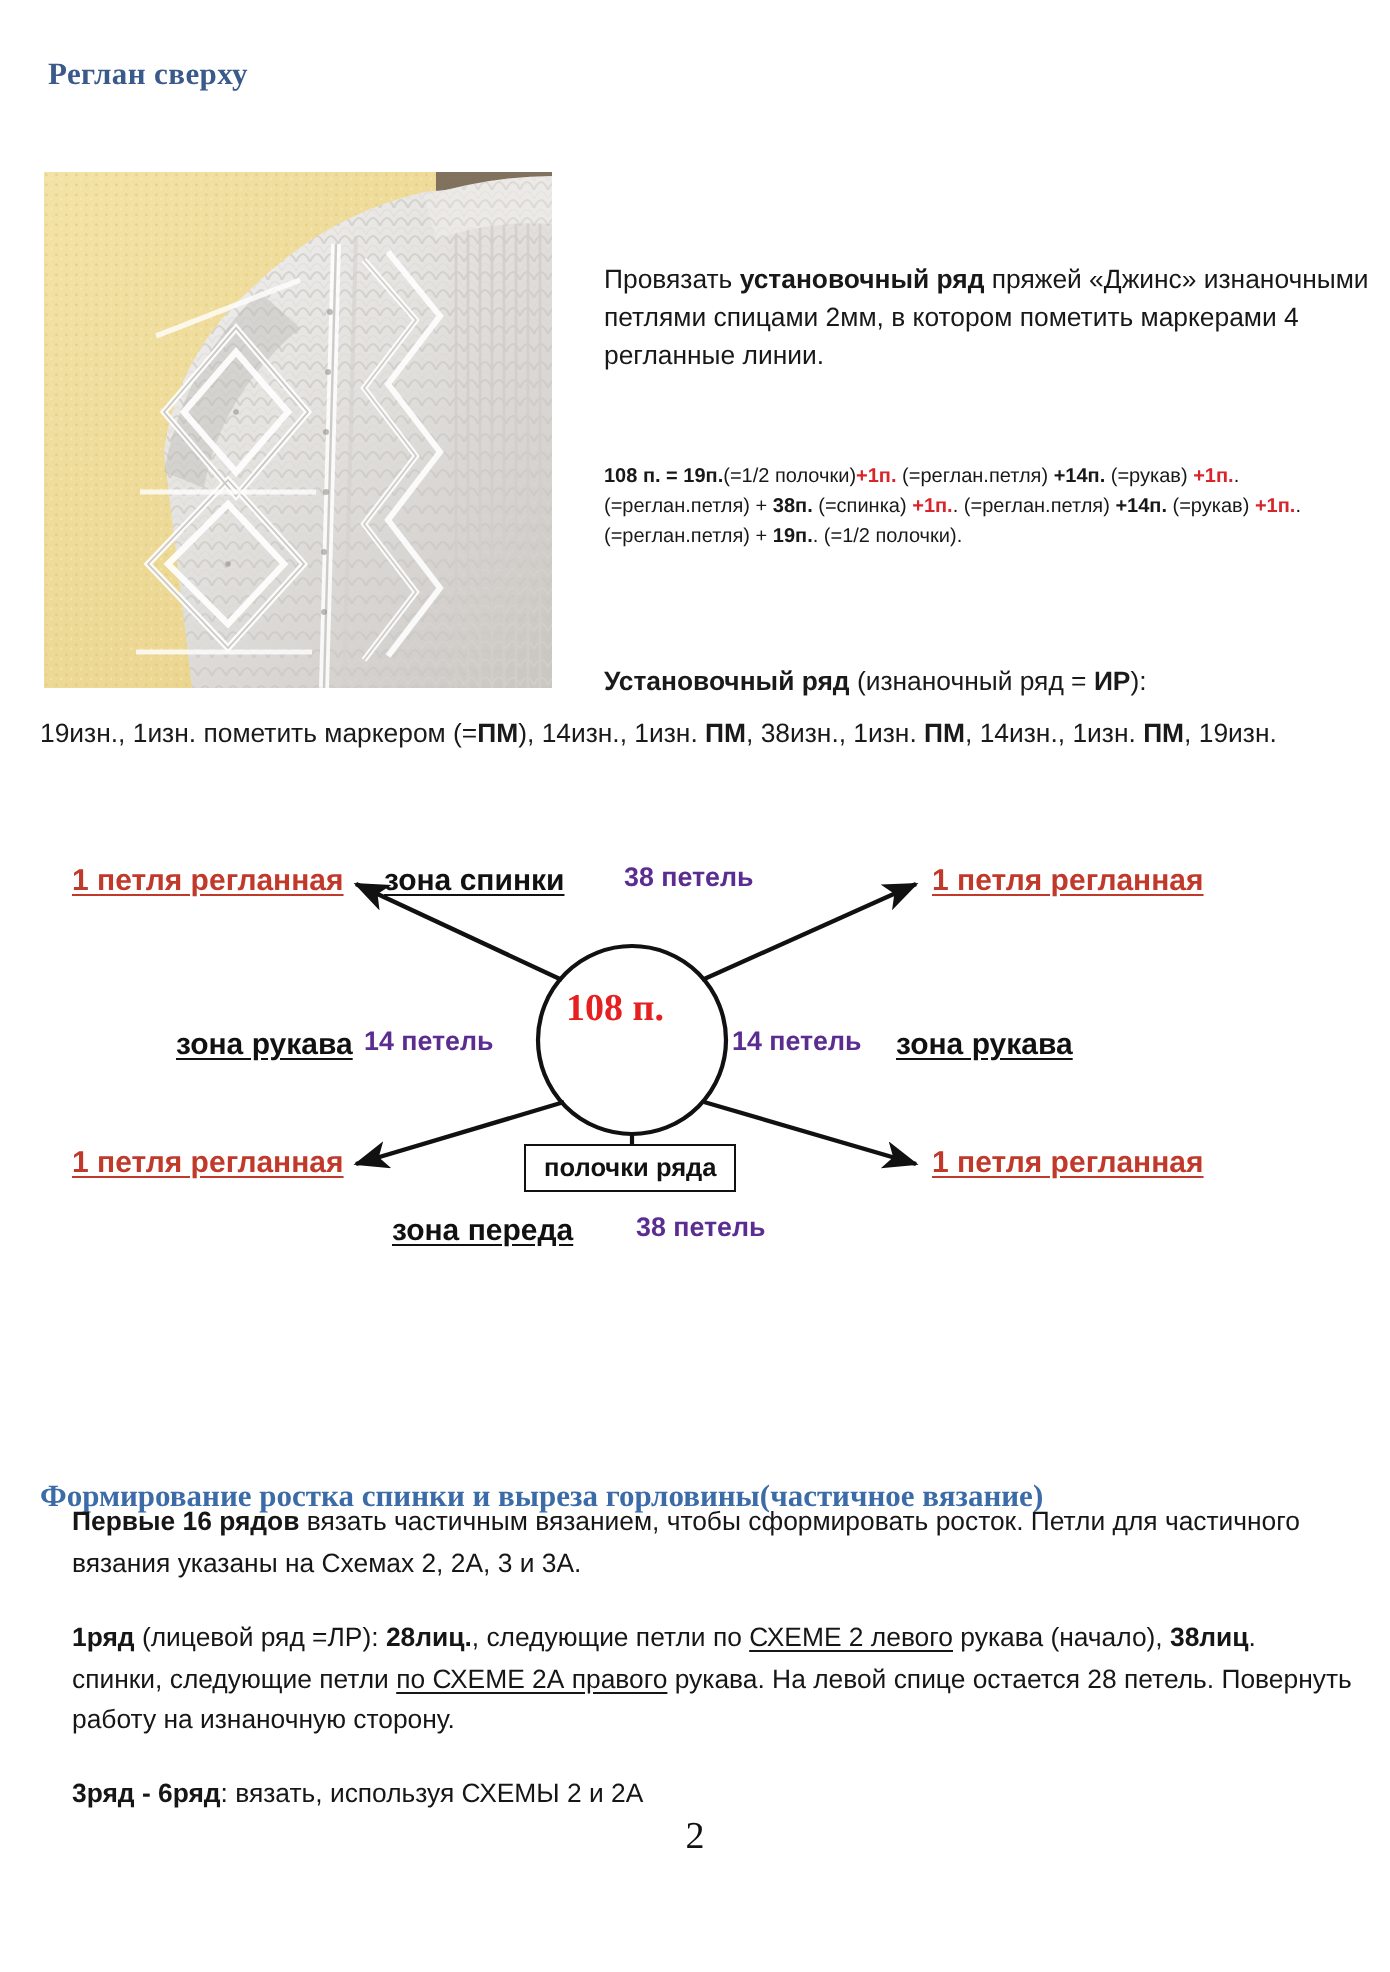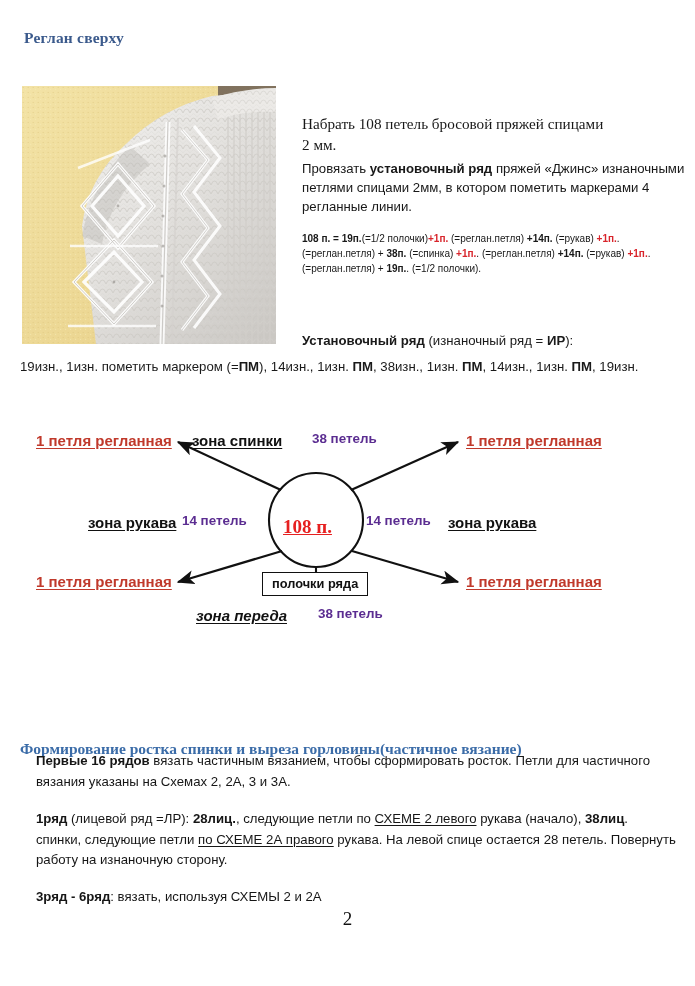--- a/index.html
+++ b/index.html
@@ -51,21 +51,21 @@
     line-height: 1.45;
     color: #181818;
   }
   .intro-col .serif-line {
     font-family: "Liberation Serif", serif;
     font-size: 15.2px;
     line-height: 1.35;
     display: block;
   }
   .intro-col p { margin: 0 0 0 0; }
-  .intro-col .p2 { margin-top: 4px; }
+  .intro-col .p2 { margin-top: 16px; }
 
   
   .math-block {
     position: absolute;
     left: 302px;
     top: 231px;
     width: 392px;
     font-size: 10px;
     line-height: 1.5;
     color: #181818;
@@ -278,24 +278,20 @@
           <circle cx="141" cy="160" r="1.5"></circle>
         <circle cx="140" cy="190" r="1.5"></circle>
           <circle cx="140" cy="220" r="1.5"></circle>
         <circle cx="96" cy="120" r="1.4"></circle>
           <circle cx="92" cy="196" r="1.4"></circle>
       </g>
     </svg>
   </div>
 
   <div class="intro-col">
-    <p>
-      <span class="serif-line">Набрать 108 петель бросовой пряжей спицами</span>
-      <span class="serif-line">2 мм.</span>
-    </p>
     <p class="p2">
       <span> Провязать </span><span class="bold">установочный ряд</span><span> пряжей «Джинс» изнаночными петлями спицами 2мм, в котором пометить маркерами 4 регланные линии.</span>
     </p>
   </div>
 
   <div class="math-block">
     <span class="bold">108 п. = 19п.</span><span>(=1/2 полочки)</span><span class="red">+1п.</span><span> (=реглан.петля) </span><span class="bold">+14п.</span><span> (=рукав) </span><span class="red">+1п.</span><span>. (=реглан.петля) + </span><span class="bold">38п.</span><span> (=спинка) </span><span class="red">+1п.</span><span>. (=реглан.петля) </span><span class="bold">+14п.</span><span> (=рукав) </span><span class="red">+1п.</span><span>. (=реглан.петля) + </span><span class="bold">19п.</span><span>. (=1/2 полочки).</span>
   </div>
 
   <div class="setup-head">
@@ -317,39 +313,39 @@
       <circle cx="316" cy="108" r="47" fill="#ffffff" stroke="#111111" stroke-width="2.1"></circle>
 
       <line x1="281" y1="78" x2="178" y2="30" stroke="#111111" stroke-width="2.2" marker-end="url(#arrowhead)"></line>
       <line x1="351" y1="78" x2="458" y2="30" stroke="#111111" stroke-width="2.2" marker-end="url(#arrowhead)"></line>
       <line x1="282" y1="139" x2="178" y2="170" stroke="#111111" stroke-width="2.2" marker-end="url(#arrowhead)"></line>
       <line x1="352" y1="139" x2="458" y2="170" stroke="#111111" stroke-width="2.2" marker-end="url(#arrowhead)"></line>
 
       <line x1="316" y1="155" x2="316" y2="166" stroke="#111111" stroke-width="2.1"></line>
     </svg>
 
-    <div class="center-count" style="left:283px; top:104px;text-decoration:underline;">108 п.</div>
+    <div class="center-count" style="left:283px; top:82px;">108 п.</div>
 
     <div class="row-start-box" style="left:262px; top:160px;">полочки ряда</div>
 
     <div class="dlabel red-u" style="left:36px; top:21px;">1 петля регланная</div>
     <div class="dlabel red-u" style="left:466px; top:21px;">1 петля регланная</div>
     <div class="dlabel red-u" style="left:36px; top:162px;">1 петля регланная</div>
     <div class="dlabel red-u" style="left:466px; top:162px;">1 петля регланная</div>
 
     <div class="dlabel blk-u" style="left:192px; top:21px;text-decoration:underline;">зона спинки</div>
     <div class="dlabel purple" style="left:312px; top:20px;">38 петель</div>
 
     <div class="dlabel blk-u" style="left:88px; top:103px;">зона рукава</div>
     <div class="dlabel purple" style="left:182px; top:102px;">14 петель</div>
 
     <div class="dlabel purple" style="left:366px; top:102px;">14 петель</div>
     <div class="dlabel blk-u" style="left:448px; top:103px;">зона рукава</div>
 
-    <div class="dlabel blk-u" style="left:196px; top:196px;font-style:italic;">зона переда</div>
+    <div class="dlabel blk-u" style="left:196px; top:196px;">зона переда</div>
     <div class="dlabel purple" style="left:318px; top:195px;">38 петель</div>
   </div>
 
   <div class="sect-head">Формирование ростка спинки  и выреза горловины(частичное вязание)</div>
 
   <div class="body-block">
     <p>
       <span class="bold">Первые 16 рядов</span><span> вязать частичным вязанием, чтобы сформировать росток. Петли для частичного вязания указаны на Схемах 2, 2А, 3 и 3А.</span>
     </p>
     <p>

